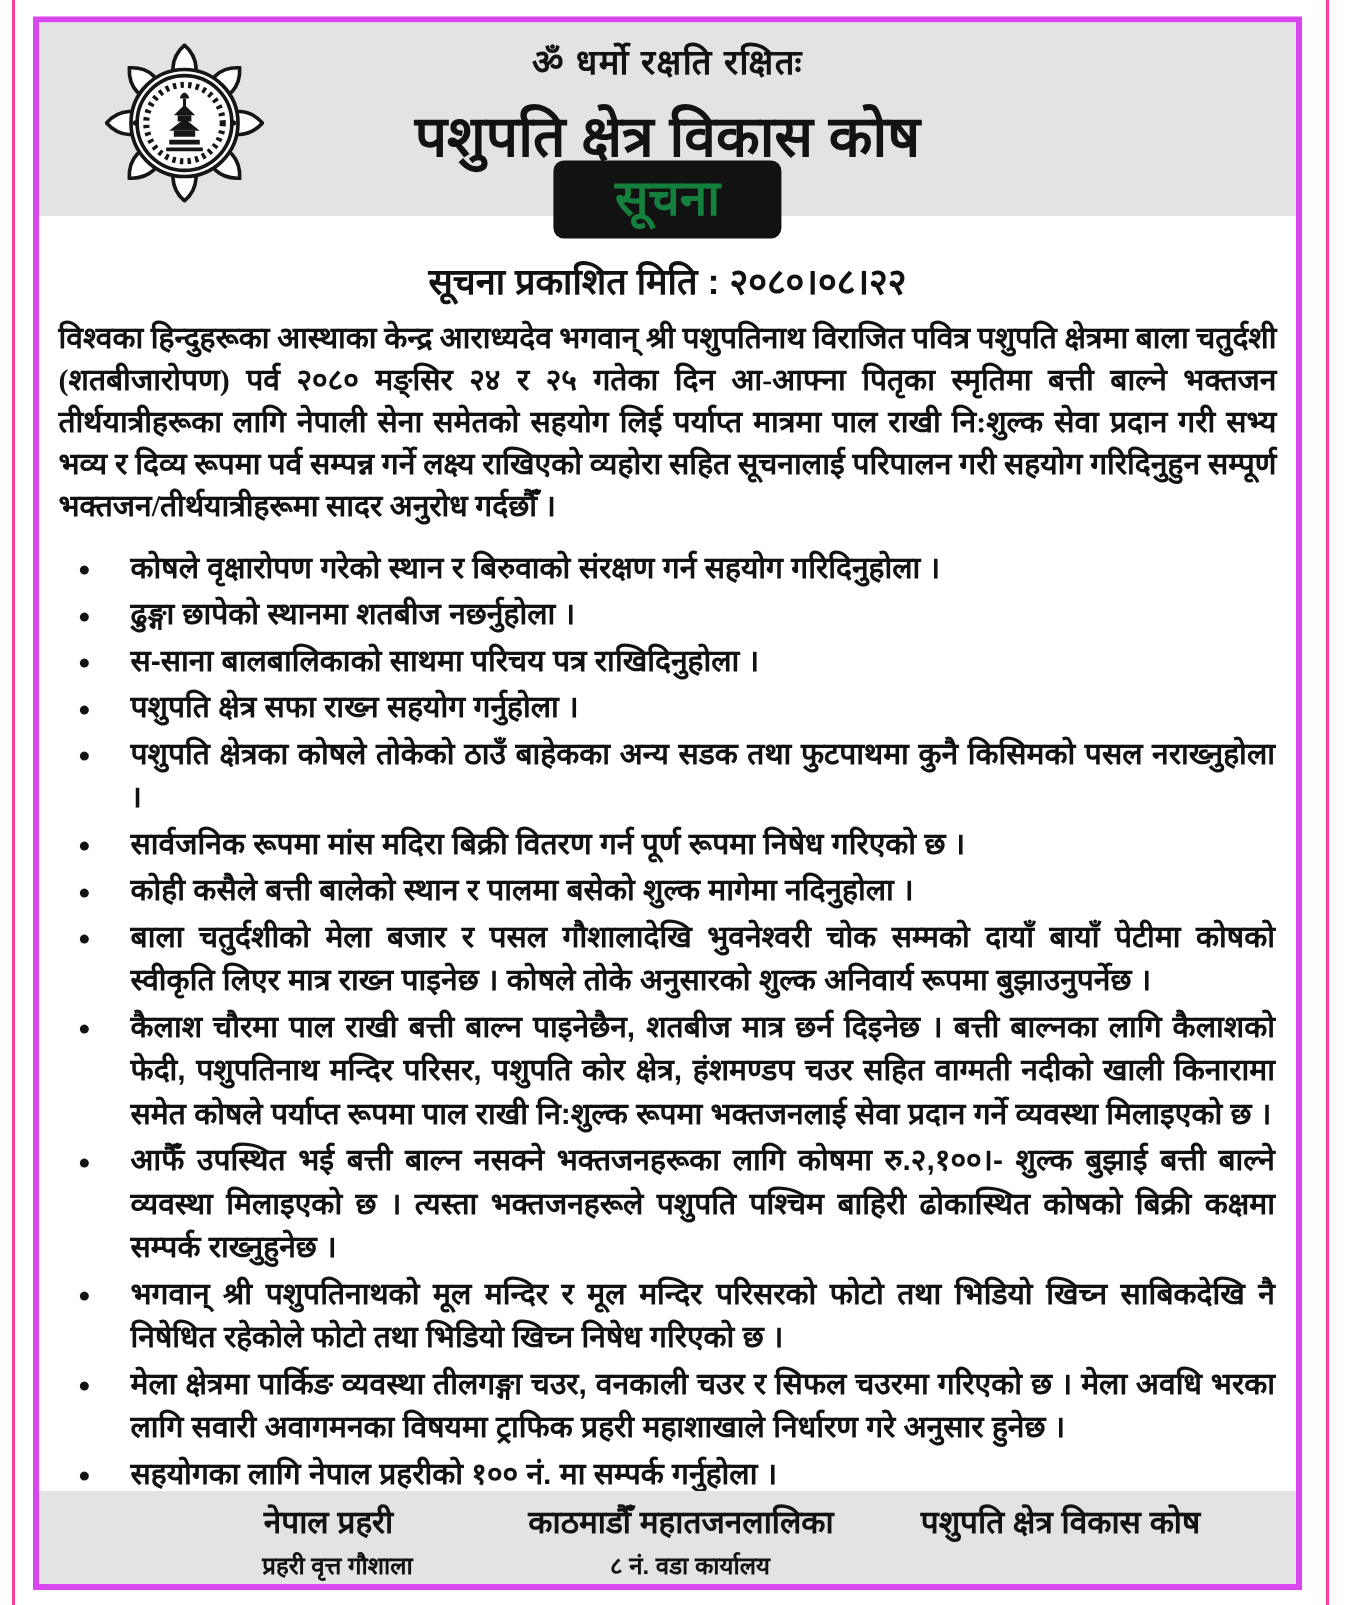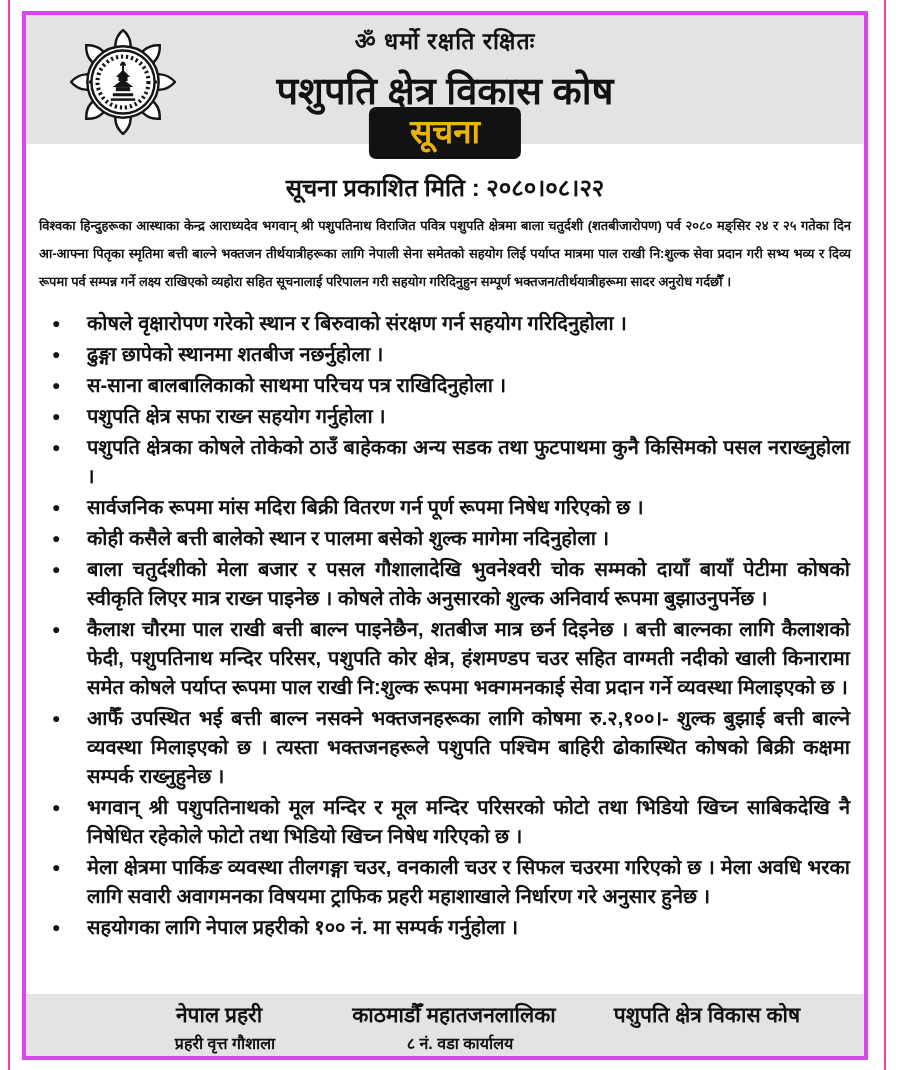--- a/index.html
+++ b/index.html
@@ -19,30 +19,30 @@
 
   
   .masthead { position:relative; height:129px; background:#e3e3e3; }
   .logo { position:absolute; left:44px; top:14px; width:106px; height:106px; }
   .head-text { text-align:center; padding-top:9px; }
   .invocation { font-size:23px; font-weight:bold; letter-spacing:1px; }
   .org-title { font-size:38px; font-weight:bold; margin-top:7px; }
 
   .notice-box {
     position:absolute; top:92px; left:50%; transform:translateX(-50%);
-    background:#121212; color:#eab308; font-size:33px; font-weight:bold;
+    background:#121212; color:#15803d; font-size:33px; font-weight:bold;
     line-height:44px; padding:3px 41px 5px; border-radius:7px; z-index:2;
   }
 
   .pub-date { text-align:center; font-size:24px; font-weight:bold; padding-top:26px; }
 
   
   .intro {
-    margin:9px 13px 0 13px; font-size:13px; font-weight:bold;
-    line-height:28px; text-align:justify;
+    margin:9px 13px 0 13px; font-size:20px; font-weight:bold;
+    line-height:28px; text-align:justify;font-family:Liberation Serif, serif;
   }
 
   .bullets { list-style:none; margin:13px 10px 0 0; padding:0; }
   .bullets li {
     display:flex; font-size:20px; font-weight:bold; line-height:29px; margin-bottom:2px;
   }
   .bullets .marker {
     flex:0 0 61px; box-sizing:border-box; padding-left:26px;
     font-size:14px; line-height:29px;
   }
@@ -141,21 +141,21 @@
       <li>
           <span class="marker">●</span>
           <span class="btext">कोही कसैले बत्ती बालेको स्थान र पालमा बसेको शुल्क मागेमा नदिनुहोला ।</span>
         </li>
       <li>
           <span class="marker">●</span>
           <span class="btext">बाला चतुर्दशीको मेला बजार र पसल गौशालादेखि भुवनेश्वरी चोक सम्मको दायाँ बायाँ पेटीमा कोषको स्वीकृति लिएर मात्र राख्न पाइनेछ । कोषले तोके अनुसारको शुल्क अनिवार्य रूपमा बुझाउनुपर्नेछ ।</span>
         </li>
       <li>
           <span class="marker">●</span>
-          <span class="btext">कैलाश चौरमा पाल राखी बत्ती बाल्न पाइनेछैन, शतबीज मात्र छर्न दिइनेछ । बत्ती बाल्नका लागि कैलाशको फेदी, पशुपतिनाथ मन्दिर परिसर, पशुपति कोर क्षेत्र, हंशमण्डप चउर सहित वाग्मती नदीको खाली किनारामा समेत कोषले पर्याप्त रूपमा पाल राखी नि:शुल्क रूपमा भक्गमनकाई सेवा प्रदान गर्ने व्यवस्था मिलाइएको छ ।</span>
+          <span class="btext">कैलाश चौरमा पाल राखी बत्ती बाल्न पाइनेछैन, शतबीज मात्र छर्न दिइनेछ । बत्ती बाल्नका लागि कैलाशको फेदी, पशुपतिनाथ मन्दिर परिसर, पशुपति कोर क्षेत्र, हंशमण्डप चउर सहित वाग्मती नदीको खाली किनारामा समेत कोषले पर्याप्त रूपमा पाल राखी नि:शुल्क रूपमा भक्तजनलाई सेवा प्रदान गर्ने व्यवस्था मिलाइएको छ ।</span>
         </li>
       <li>
           <span class="marker">●</span>
           <span class="btext">आफैँ उपस्थित भई बत्ती बाल्न नसक्ने भक्तजनहरूका लागि कोषमा रु.२,१००।- शुल्क बुझाई बत्ती बाल्ने व्यवस्था मिलाइएको छ । त्यस्ता भक्तजनहरूले पशुपति पश्चिम बाहिरी ढोकास्थित कोषको बिक्री कक्षमा सम्पर्क राख्नुहुनेछ ।</span>
         </li>
       <li>
           <span class="marker">●</span>
           <span class="btext">भगवान् श्री पशुपतिनाथको मूल मन्दिर र मूल मन्दिर परिसरको फोटो तथा भिडियो खिच्न साबिकदेखि नै निषेधित रहेकोले फोटो तथा भिडियो खिच्न निषेध गरिएको छ ।</span>
         </li>
       <li>

